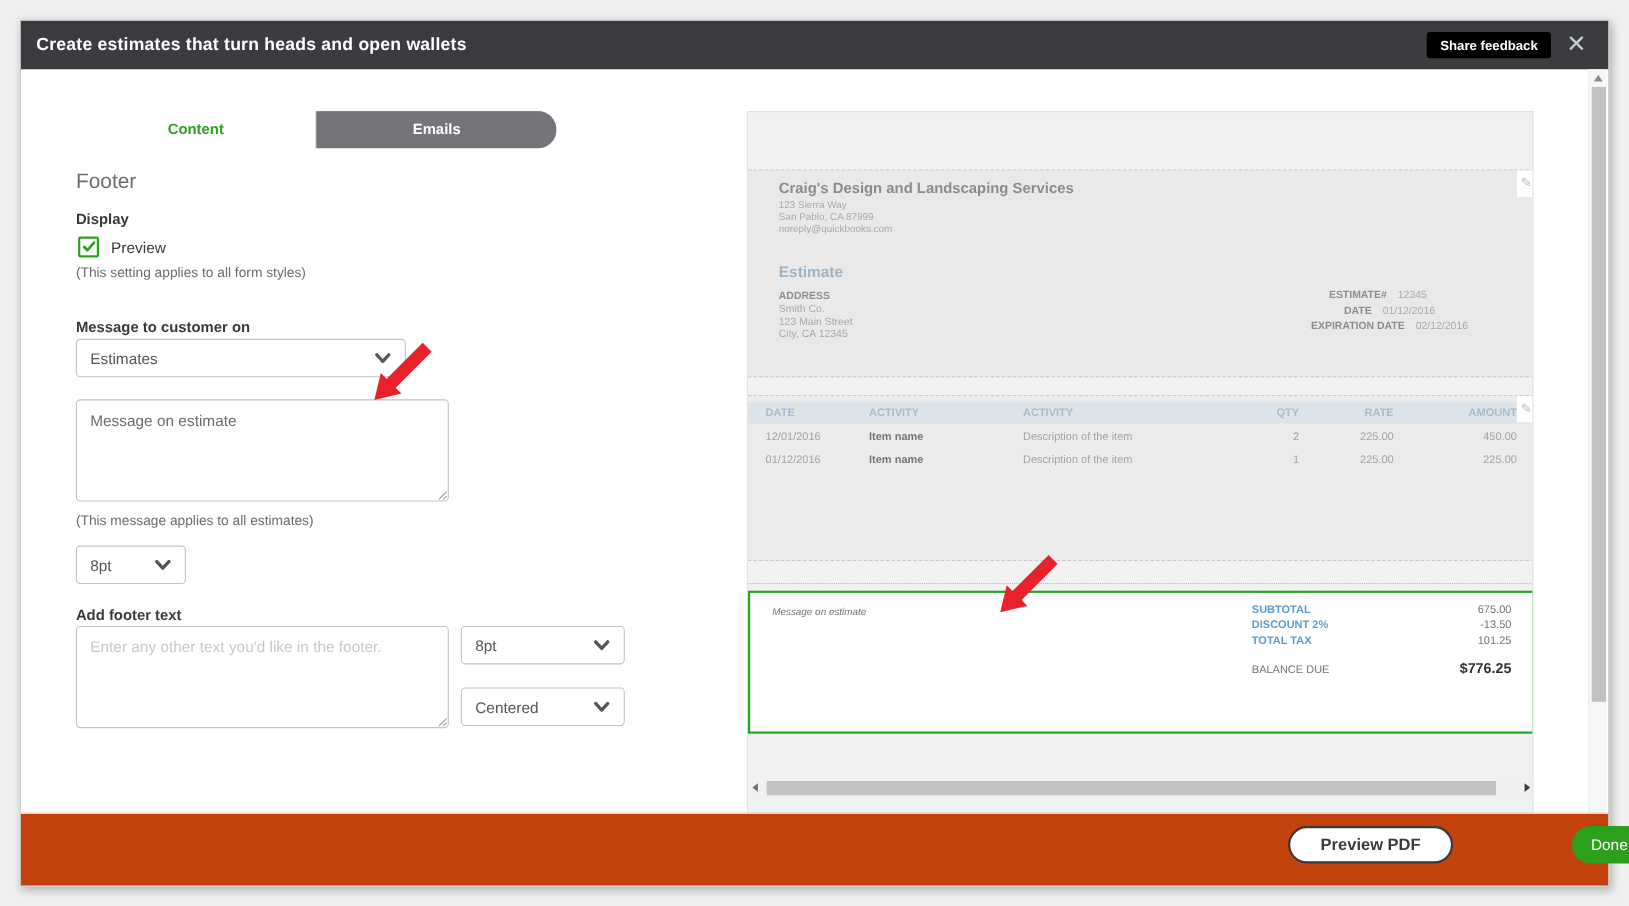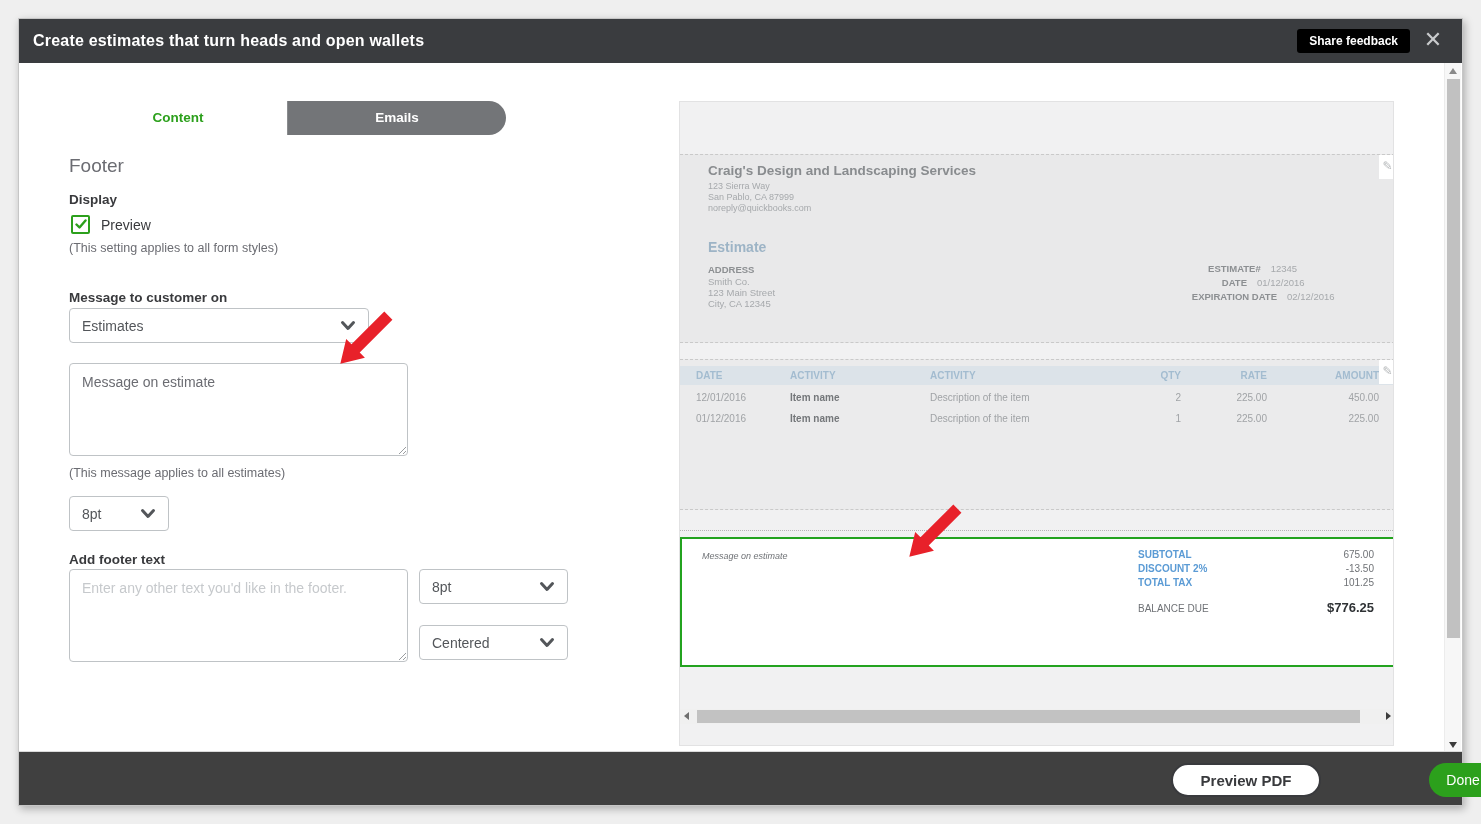--- a/index.html
+++ b/index.html
@@ -85,21 +85,21 @@
   .harrow.right { right:4px; border-top:4px solid transparent; border-bottom:4px solid transparent; border-left:5px solid #3c3c3c; }
 
   
   .vscroll { position:absolute; right:1px; top:44px; width:17px; height:690px; background:#f7f7f7; border-left:1px solid #ececec; }
   .vthumb { position:absolute; left:2px; top:16px; width:13px; height:559px; background:#c1c1c1; cursor:pointer; }
   .varrow { position:absolute; left:4px; width:0; height:0; cursor:pointer; }
   .varrow.up { top:5px; border-left:4.5px solid transparent; border-right:4.5px solid transparent; border-bottom:6px solid #8a8a8a; }
   .varrow.down { bottom:5px; border-left:4.5px solid transparent; border-right:4.5px solid transparent; border-top:6px solid #3c3c3c; }
 
   
-  .footbar { position:absolute; left:0; bottom:0; width:100%; height:54px; background:#404040; border-top:1px solid #dadada; }
+  .footbar { position:absolute; left:0; bottom:0; width:100%; height:66px; background:#c2410c; border-top:1px solid #dadada; }
   .btn-preview { position:absolute; left:1152px; top:11px; width:150px; height:34px; background:#fff; border:2px solid #393a3d;
                  border-radius:17px; font-size:15px; font-weight:bold; color:#393a3d; cursor:pointer; font-family:"Liberation Sans",sans-serif;}
   .btn-done { position:absolute; left:1410px; top:11px; width:68px; height:34px; background:#2ca01c; border:none;
               border-radius:17px; font-size:14px; font-weight:normal; color:#ffffff; cursor:pointer; font-family:"Liberation Sans",sans-serif;}
 
   .red-arrow { position:absolute; width:58px; height:58px; pointer-events:none; }
 </style>
 </head>
 <body>
 

